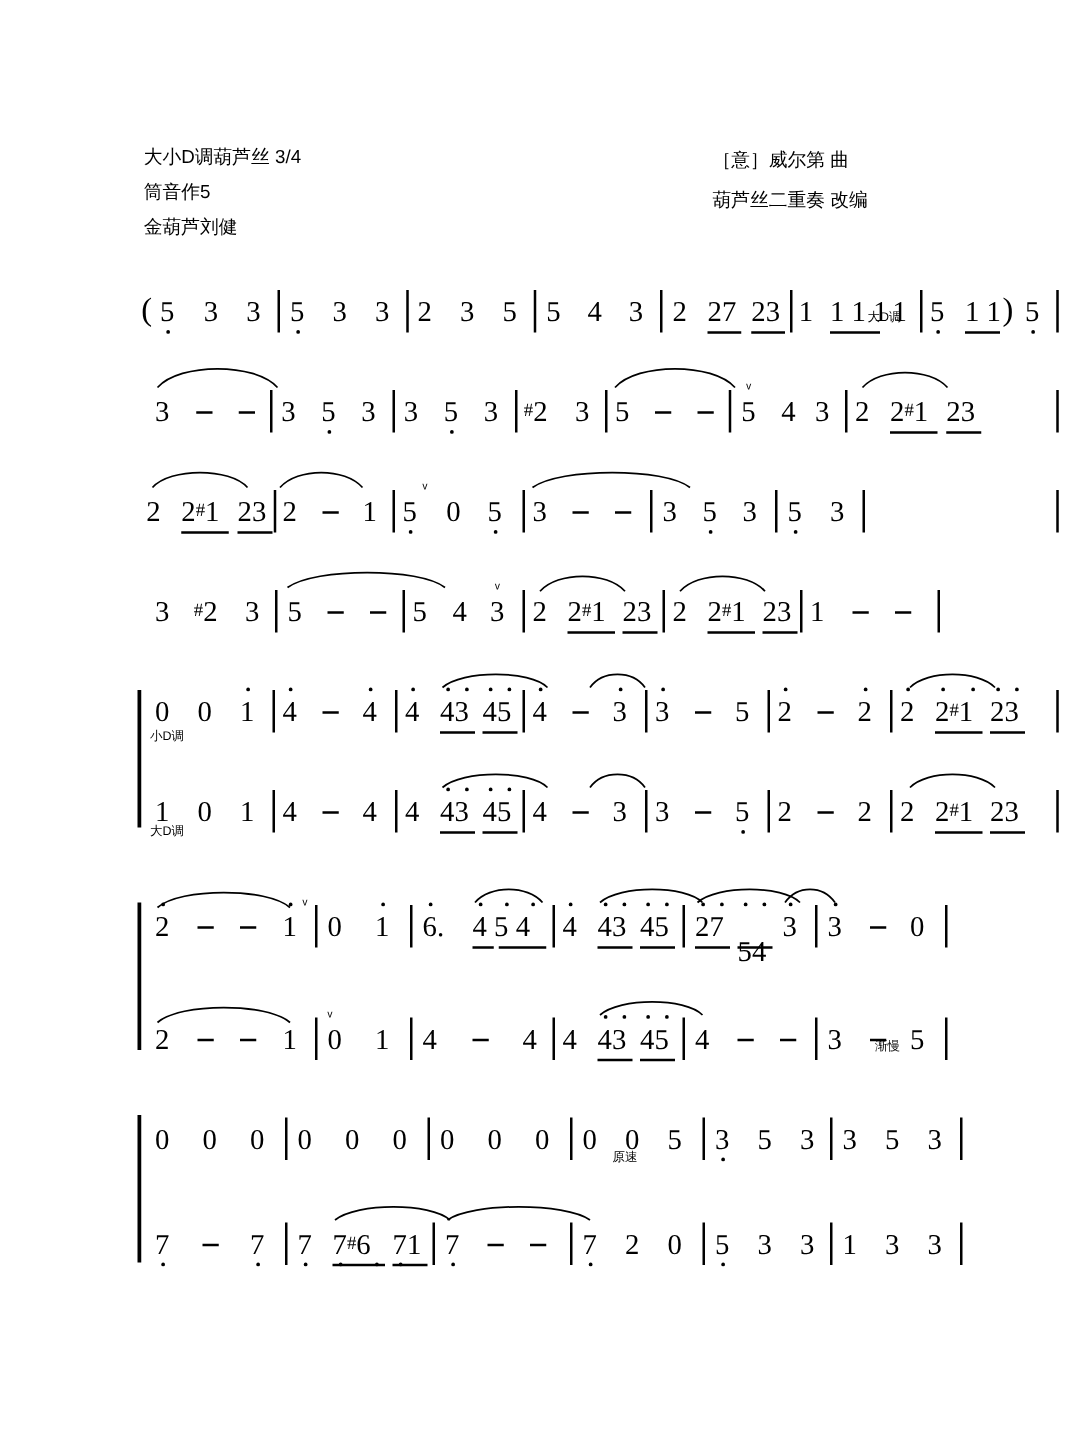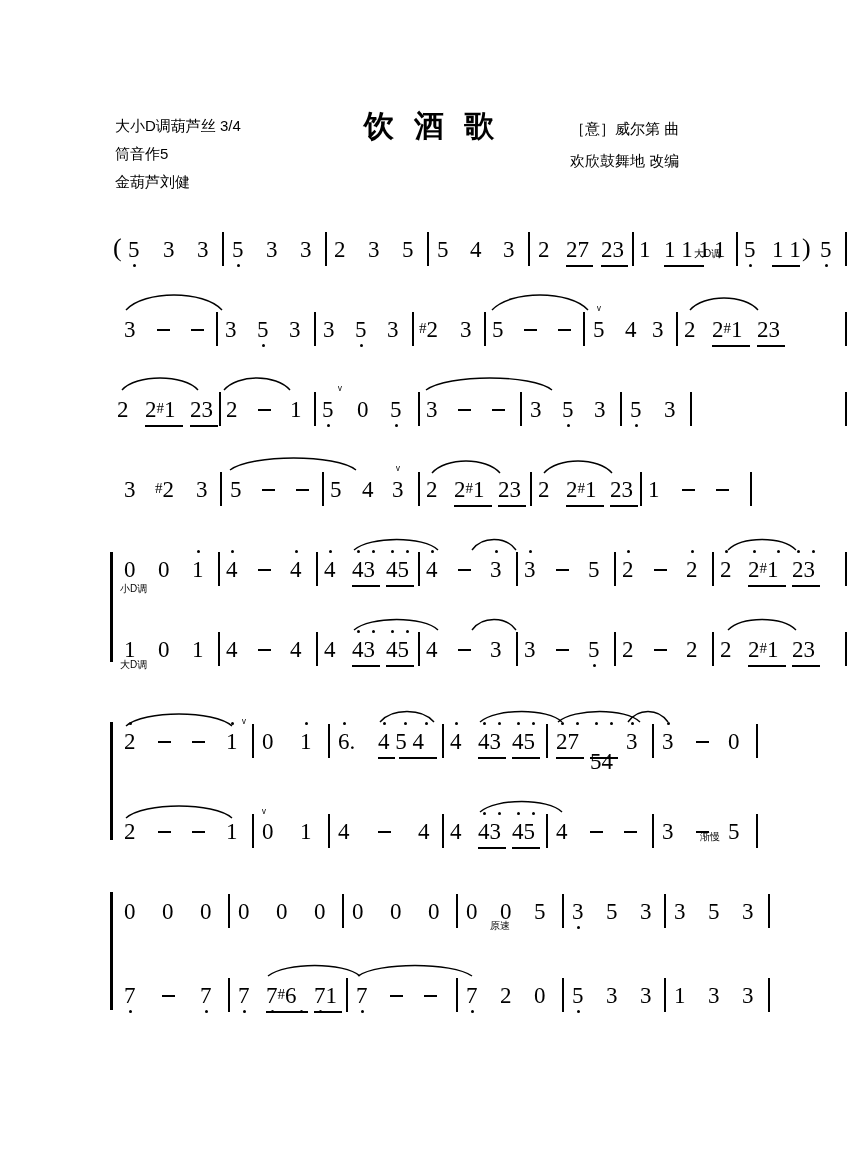--- a/index.html
+++ b/index.html
@@ -125,25 +125,24 @@
 <body>
 
 <div class="sheet">
 
   <div class="hdr-left">
     <div>大小D调葫芦丝  3/4</div>
     <div>筒音作5</div>
     <div>金葫芦刘健</div>
   </div>
 
-  <div class="title">饮 酒 歌</div>
 
   <div class="hdr-right">
     <div>［意］威尔第  曲</div>
-    <div>欢欣鼓舞地  改编</div>
+    <div>葫芦丝二重奏  改编</div>
   </div>
 
   <div class="sys-label" style="left:694px; top:203px;">大D调</div>
 
   <div class="g paren" style="left:113px; top:235px;">(</div>
   <div class="g" style="left:128px; top:238px;">5</div>
   <div class="dot" style="left:133px; top:264px;"></div>
   <div class="g" style="left:163px; top:238px;">3</div>
   <div class="g" style="left:197px; top:238px;">3</div>
   <div class="bar" style="left:222px; top:232px; height:34px;"></div>

